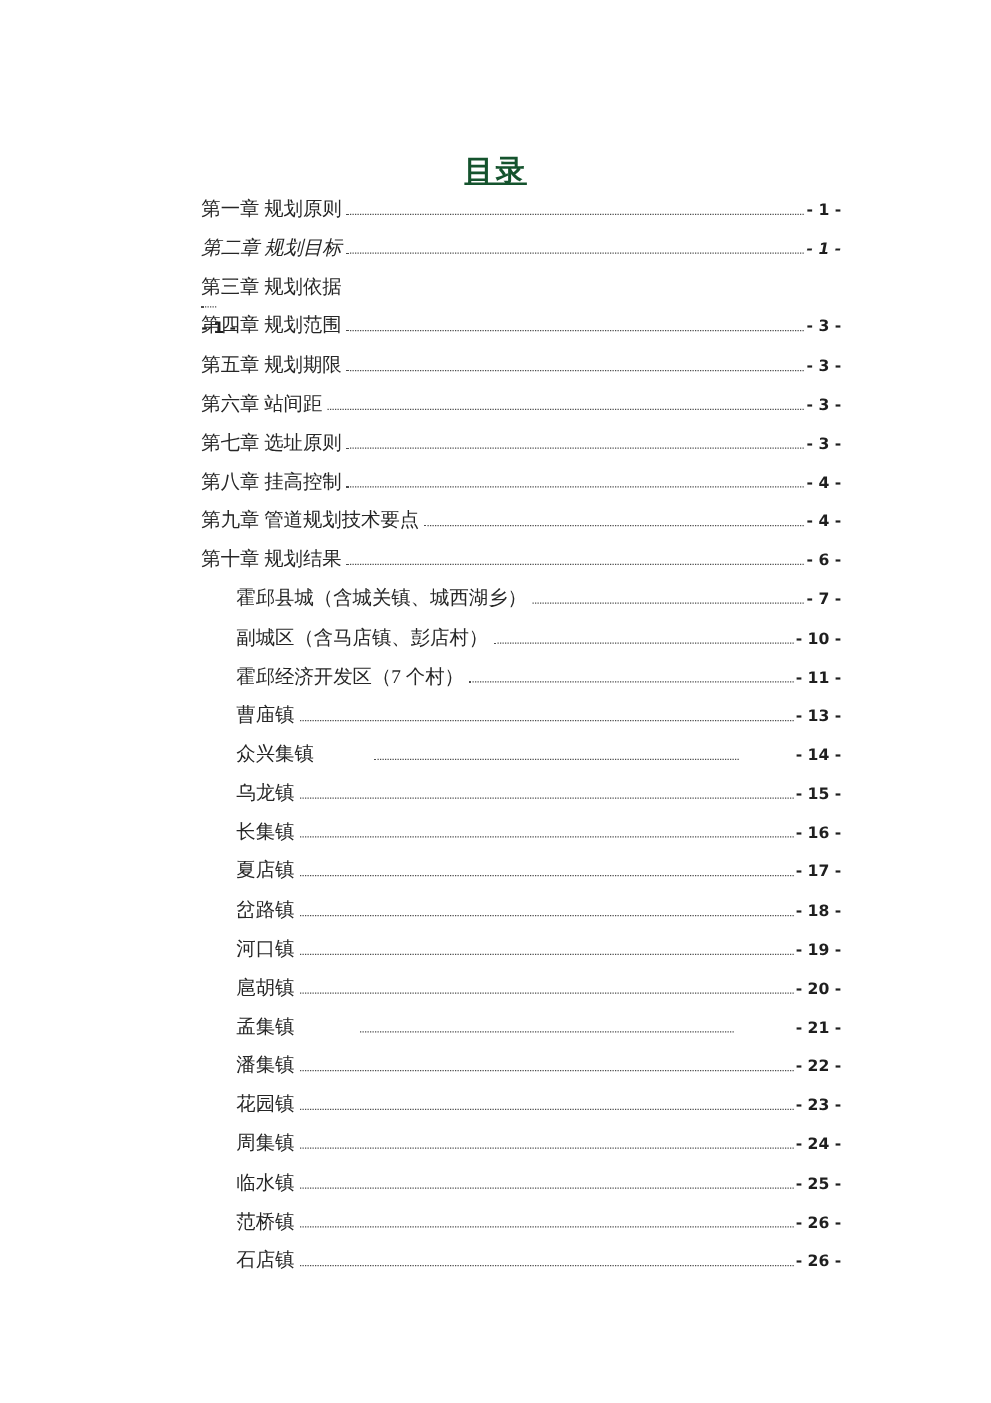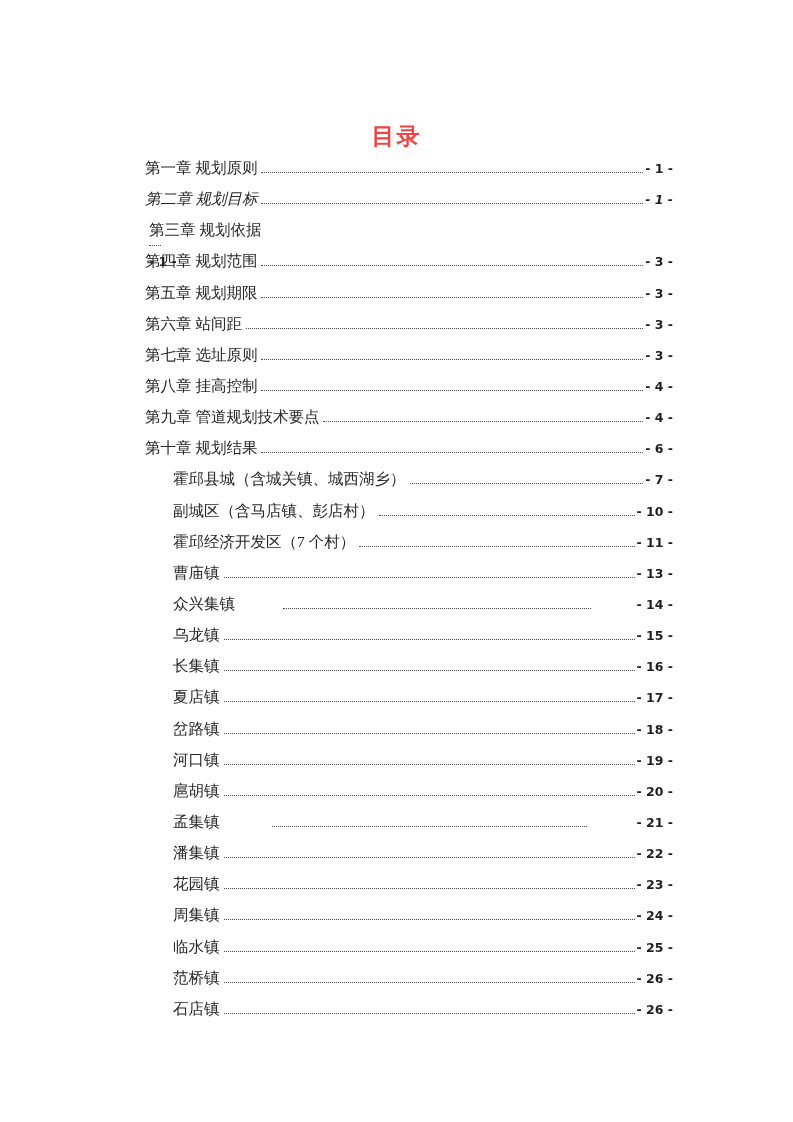--- a/index.html
+++ b/index.html
@@ -42,20 +42,21 @@
     line-height: 31.15px;
     font-size: 15.5px;
     color: #262626;
     white-space: nowrap;
   }
   .toc-row.level-2 {
     padding-left: 28px;
   }
   .toc-label {
     white-space: nowrap;
+    margin-left: 16px;
   }
   .leader {
     flex: 1 1 auto;
     min-width: 12px;
     height: 4px;
     margin-left: 4px;
     margin-right: 2px;
     border-bottom: 1.5px dotted #4d4d4d;
   }
   .toc-page {
@@ -64,21 +65,21 @@
     font-weight: 600;
     color: #1f1f1f;
     white-space: nowrap;
     letter-spacing: 0px;
   }
 </style>
 </head>
 <body>
 
 <div class="page">
-  <h1 class="doc-title" style="color: #ef4444;">目录</h1>
+  <h1 class="doc-title" style="color: #14532d; text-decoration: underline;">目录</h1>
   <div class="toc">
       <div class="toc-row level-1" style="color: rgb(38, 38, 38);">
     <span class="toc-label">第一章 规划原则</span>
     <span class="leader"></span>
     <span class="toc-page">- 1 -</span>
   </div>
       <div class="toc-row level-1" style="color: rgb(38, 38, 38); font-style: italic;">
     <span class="toc-label">第二章 规划目标</span>
     <span class="leader"></span>
     <span class="toc-page">- 1 -</span>

